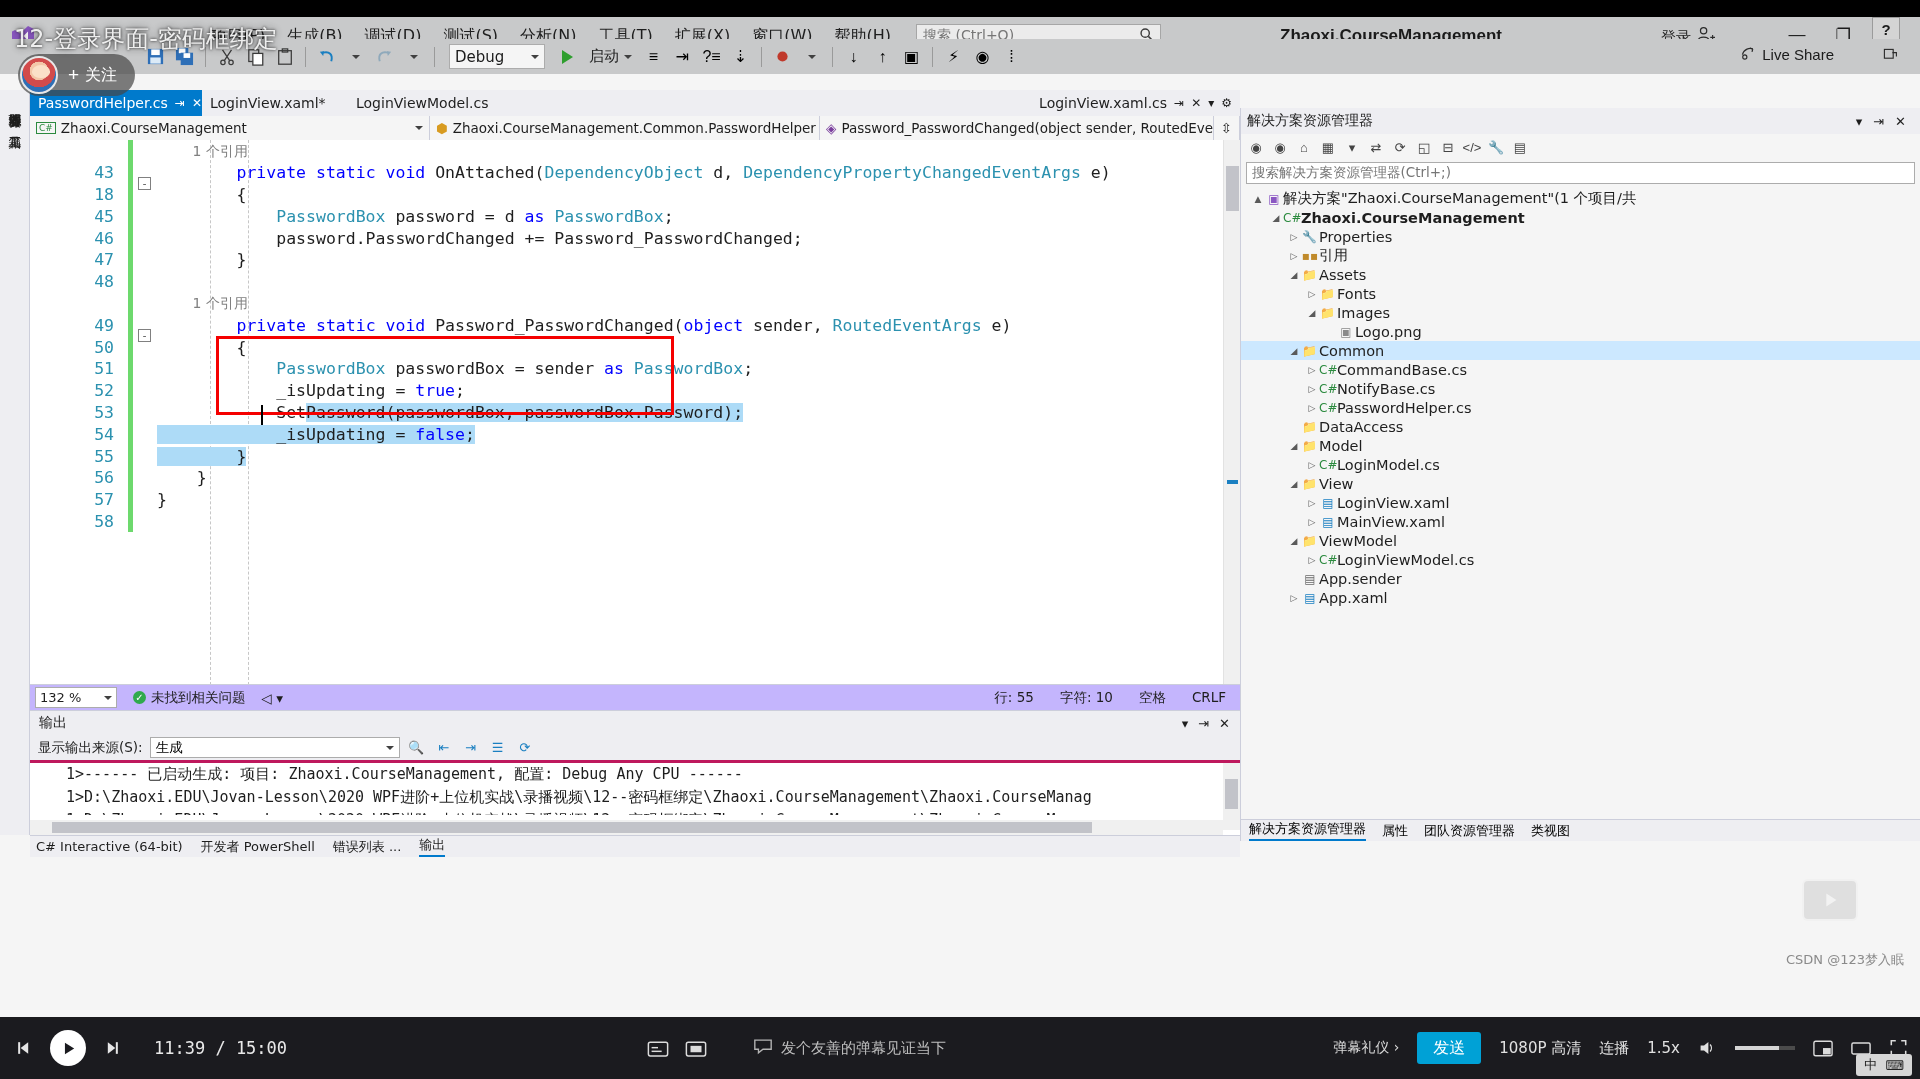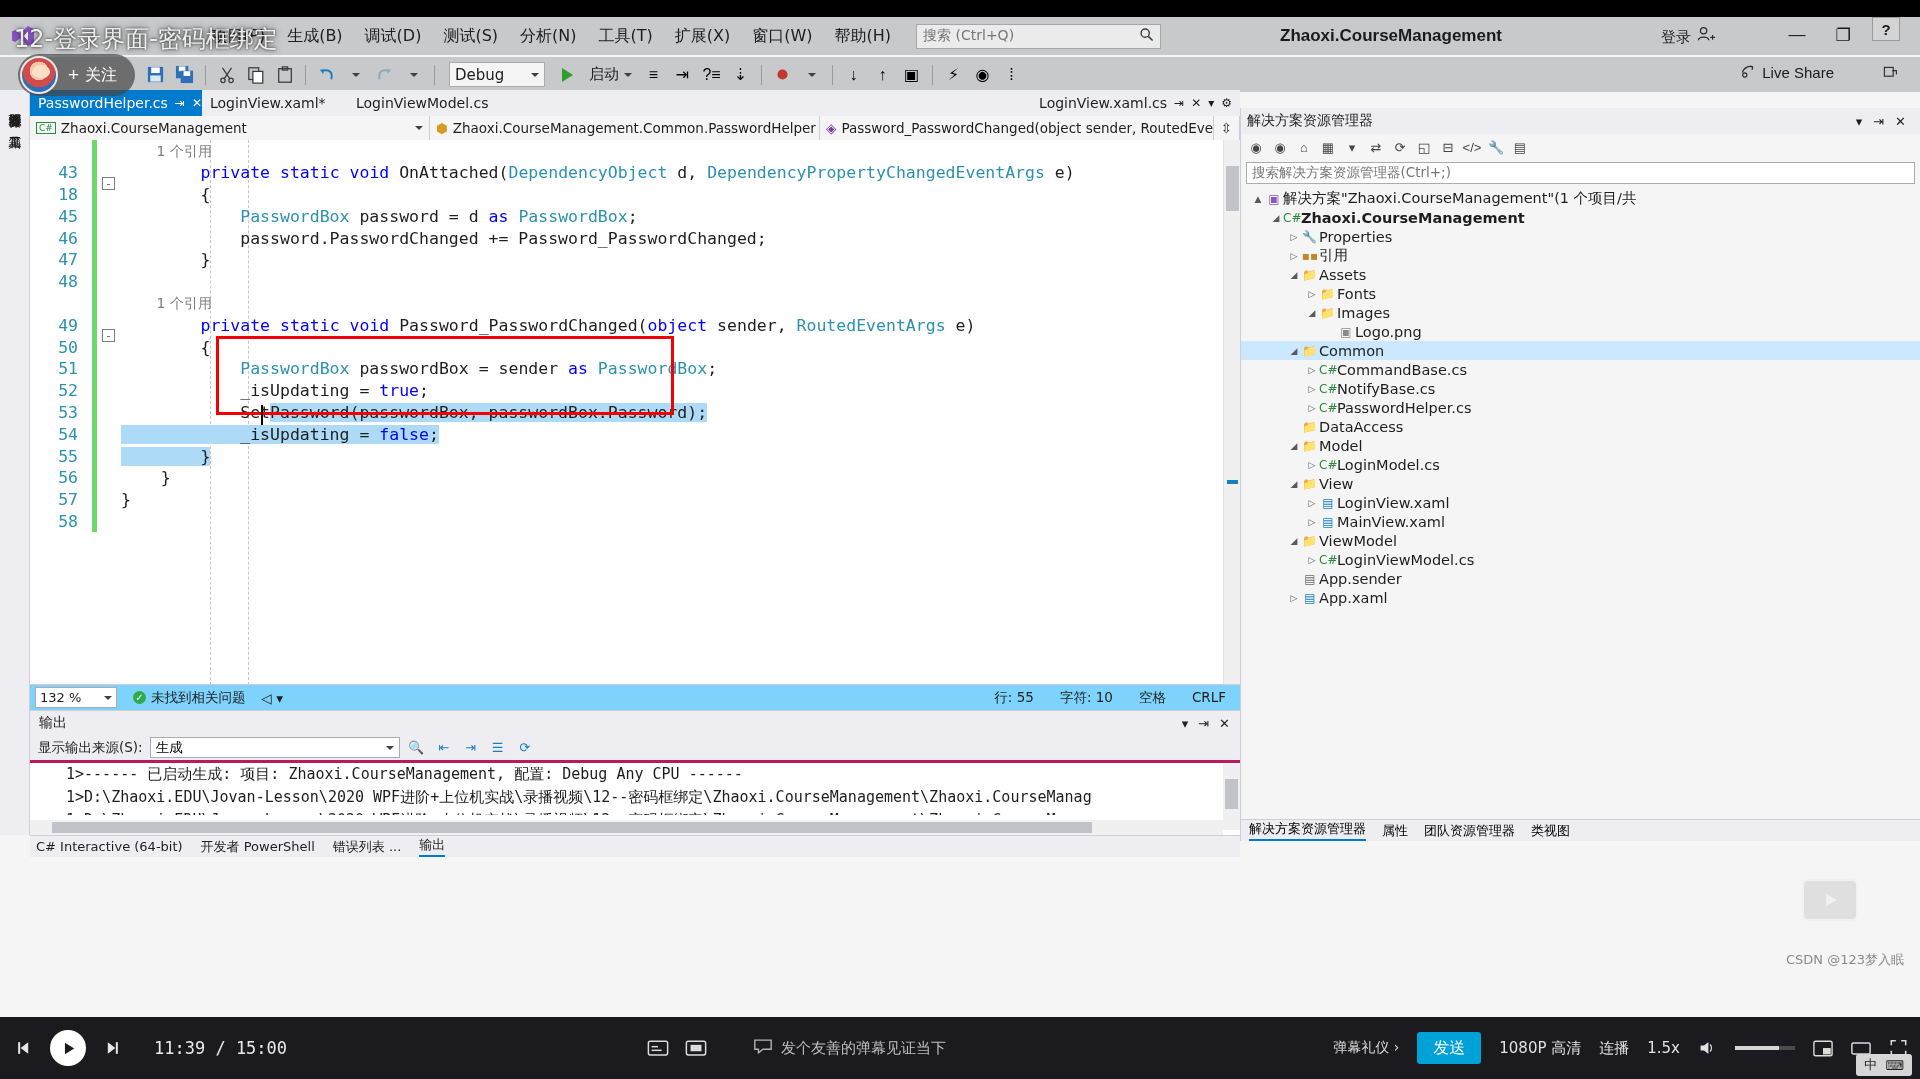--- a/index.html
+++ b/index.html
@@ -70,21 +70,21 @@
   .follow-label { color: #fff; font-size: 16px; font-family:Liberation Mono, monospace;}
   .video-title-overlay {
     position:absolute; left: 14px; top: 6px; z-index: 41;
     font-size: 24px; color: #f2f2f2; font-family:"DejaVu Sans", sans-serif;
     text-shadow: 0 0 3px rgba(0,0,0,.9), 0 0 8px rgba(0,0,0,.6);
     white-space: nowrap; opacity: .92;
   }
 
   
   .vs-toolbar {
-    position: absolute; left: 0; top: 40px; width: 1920px; height: 35px;
+    position: absolute; left: 0; top: 22px; width: 1920px; height: 35px;
     background: #c8c9ca; display: flex; align-items: center; padding-left: 8px; gap: 2px;
   }
   .tb-btn { width: 27px; height: 26px; display: flex; align-items: center; justify-content: center; }
   .tb-sep { width: 1px; height: 20px; background: #9a9a9a; margin: 0 5px; }
   .tb-combo {
     width: 96px; height: 25px; background: #f5f5f5; border: 1px solid #acacac;
     display: flex; align-items: center; justify-content: space-between;
     padding: 0 5px; font-size: 15px; color: #1b1b1b; margin: 0 7px;
     font-family:"DejaVu Sans", sans-serif;
   }
@@ -126,21 +126,21 @@
   .navcombo {
     height: 24px; display: flex; align-items: center; gap: 5px;
     border-right: 1px solid #cccedb; padding: 0 6px; font-size: 13.5px; color: #1e1e1e;
     background: #f5f5f5; overflow: hidden; white-space: nowrap;
     font-family:"DejaVu Sans", sans-serif;
   }
   .navcombo .ncaret { margin-left: auto; }
 
   .code-area {
     position: absolute; left: 0; top: 50px; width: 1210px; height: 545px;
-    background: #fff; overflow: hidden;
+    background: #fff; overflow: hidden; padding-left: 36px;
   }
   .code-line {
     position: relative; height: 21.8px; display: flex; align-items: center;
     font-family: "DejaVu Sans Mono", monospace; font-size: 16.5px; white-space: pre;
   }
   .gutter-num {
     width: 62px; text-align: right; padding-right: 14px; color: #2b91af;
     font-family: "DejaVu Sans Mono", monospace; font-size: 16.5px; flex: none;
   }
   .chgbar { width: 5px; height: 21.8px; flex:none; }
@@ -166,21 +166,21 @@
   
   .ed-vscroll {
     position: absolute; right: 0; top: 50px; width: 17px; height: 545px;
     background: #f0f0f0; border-left:1px solid #e2e2e2;
   }
   .ed-vscroll .thumb { position:absolute; left:2px; top:26px; width:13px; height:45px; background:#c2c3c9;}
   .ed-track-mark { position:absolute; left:3px; width:11px; height:4px; }
 
   .ed-statusbar {
     position: absolute; left: 0; bottom: 0; width: 1210px; height: 26px;
-    background: #7dd3fc; border-top: 1px solid #cccedb;
+    background: #c4b5fd; border-top: 1px solid #cccedb;
     display: flex; align-items: center; font-size: 13.5px; color: #1e1e1e;
     font-family:"DejaVu Sans", sans-serif;
   }
   .zoombox {
     width: 82px; height: 21px; margin-left: 5px; background: #fff; border: 1px solid #acacac;
     display: flex; align-items: center; justify-content: space-between; padding: 0 4px; font-size: 13px;
   }
   .statitem { margin-left: 16px; display: flex; align-items: center; gap: 5px; }
   .okdot { width: 13px; height: 13px; border-radius: 50%; background: #2faa4d; color:#fff; font-size:10px; display:flex;align-items:center;justify-content:center;}
 
@@ -268,21 +268,21 @@
     font-size: 15px; font-family:"DejaVu Sans", sans-serif;
   }
   .pb-left { display: flex; align-items: center; gap: 16px; padding-left: 14px; }
   .pb-ic { display: flex; align-items: center; justify-content: center; cursor: pointer; }
   .pb-playbtn {
     width: 36px; height: 36px; border-radius: 50%; background: #fff;
     display: flex; align-items: center; justify-content: center;
   }
   .pb-time { margin-left: 16px; font-size: 17px; color: #e9e9e9; white-space: nowrap;
              font-family:"DejaVu Sans Mono", monospace;}
-  .pb-center { display: flex; align-items: center; gap: 16px; margin-left: 360px; }
+  .pb-center { display: flex; align-items: flex-end; gap: 16px; margin-left: 360px; }
   .danmu-input {
     display:flex; align-items:center; gap:8px; font-size: 15px; color:#bfbfbf; margin-left: 30px;
   }
   .pb-right { margin-left: auto; display: flex; align-items: center; gap: 18px; padding-right: 12px; }
   .gift-btn { font-size: 14px; color: #d9d9d9; }
   .send-btn {
     width: 64px; height: 32px; background: #00a1d6; color: #fff; font-size: 16px;
     display: flex; align-items: center; justify-content: center; border-radius: 3px;
   }
   .pb-opt { font-size: 15px; color: #e0e0e0; white-space: nowrap;}

